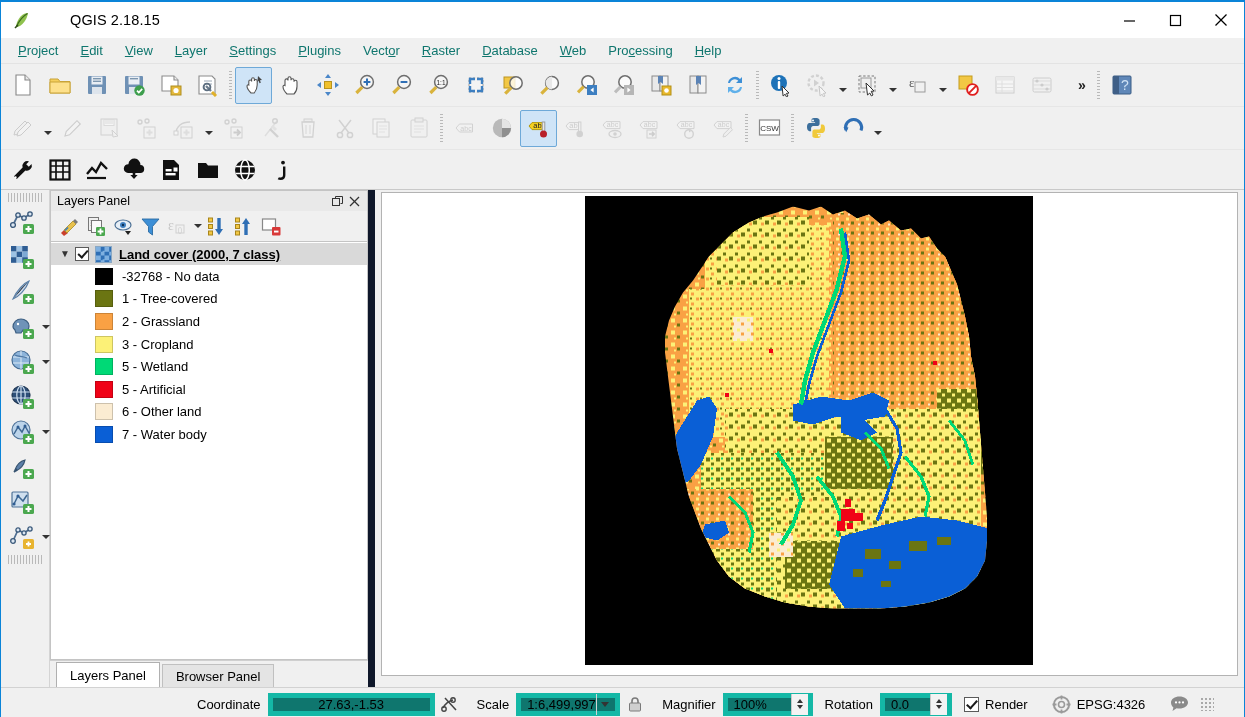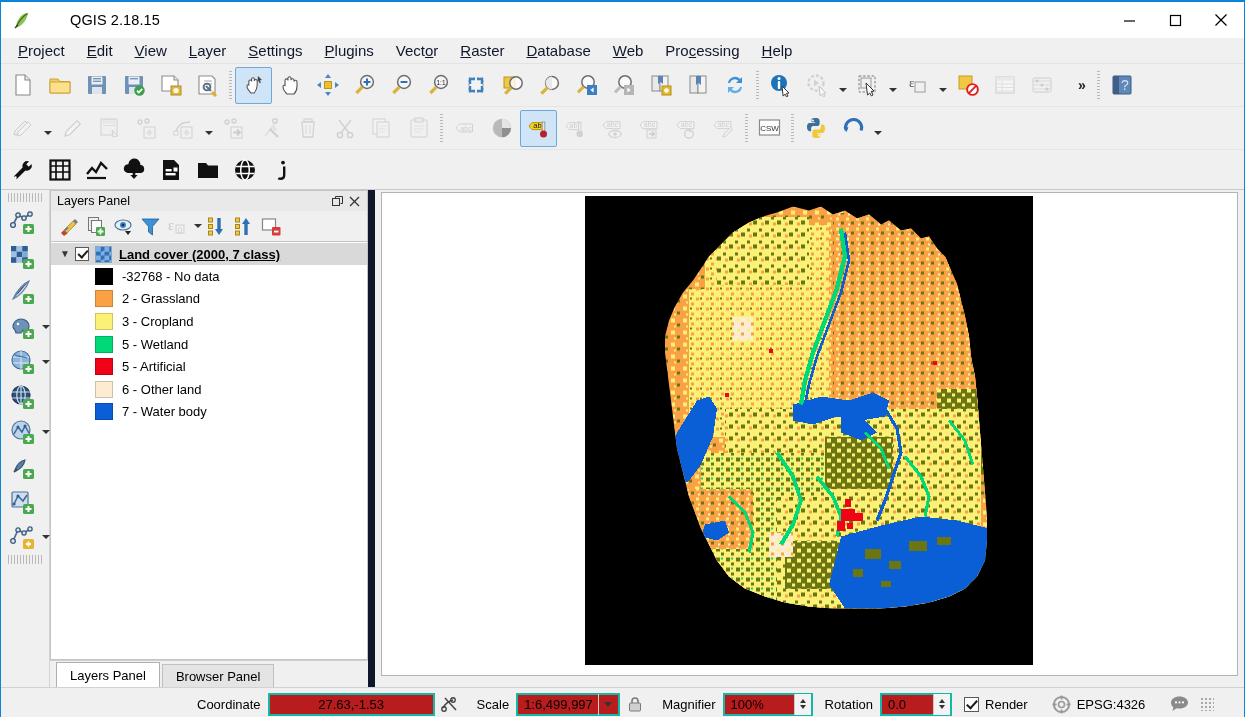--- a/index.html
+++ b/index.html
@@ -48,22 +48,22 @@
   .menubar {
     height: 26px;
     background: #f0f0f0;
     display: flex;
     align-items: center;
     padding-left: 6px;
     border-bottom: 1px solid #e3e3e3;
   }
   .menu-item {
     padding: 3px 11px;
-    font-size: 15px;
-    color: #0f172a;
+    font-size: 13px;
+    color: #0f766e;
     cursor: default;
   }
   .menu-item u { text-decoration: underline; }
 
   
   .toolbar-row {
     height: 43px;
     background: #f0f0f0;
     display: flex;
     align-items: center;
@@ -302,22 +302,22 @@
   .statusbar {
     height: 33px;
     background: #f0f0f0;
     border-top: 1px solid #d2d2d2;
     display: flex; align-items: center;
     padding-right: 6px;
   }
   .sb-label { font-size: 13px; margin: 0 7px 0 0; white-space: nowrap; }
   .sb-field {
     height: 23px;
-    background: #b91c1c;
-    border: 2px solid #14b8a6;
+    background: #0f766e;
+    border: 5px solid #14b8a6;
     display: flex; align-items: center;
     padding: 0 6px;
     font-size: 13px;
   }
   .sb-coord { width: 167px; justify-content: center; }
   .sb-scale { width: 104px; justify-content: flex-start; padding-right: 2px; }
   .sb-scale .val { flex: 1; }
   .sb-mag { width: 90px; justify-content: flex-start; padding-right: 0; }
   .sb-rot { width: 72px; justify-content: center; padding-right: 0; }
   .spin {
@@ -1104,20 +1104,24 @@
         <div class="layer-root">
           <div class="tw-arrow">▼</div>
           <div class="tw-check"></div>
           <div class="raster-swatch"></div>
           <div class="layer-name">Land cover (2000, 7 class)</div>
         </div>
 
         <div class="legend-row">
           <span class="legend-swatch" style="background:#000000"></span>
           <span class="legend-label">-32768 - No data</span>
+        </div>
+        <div class="legend-row">
+          <span class="legend-swatch" style="background:#6b7512"></span>
+          <span class="legend-label">1 - Tree-covered</span>
         </div>
         <div class="legend-row">
           <span class="legend-swatch" style="background:#f9a144"></span>
           <span class="legend-label">2 - Grassland</span>
         </div>
         <div class="legend-row">
           <span class="legend-swatch" style="background:#fcf177"></span>
           <span class="legend-label">3 - Cropland</span>
         </div>
         <div class="legend-row">

